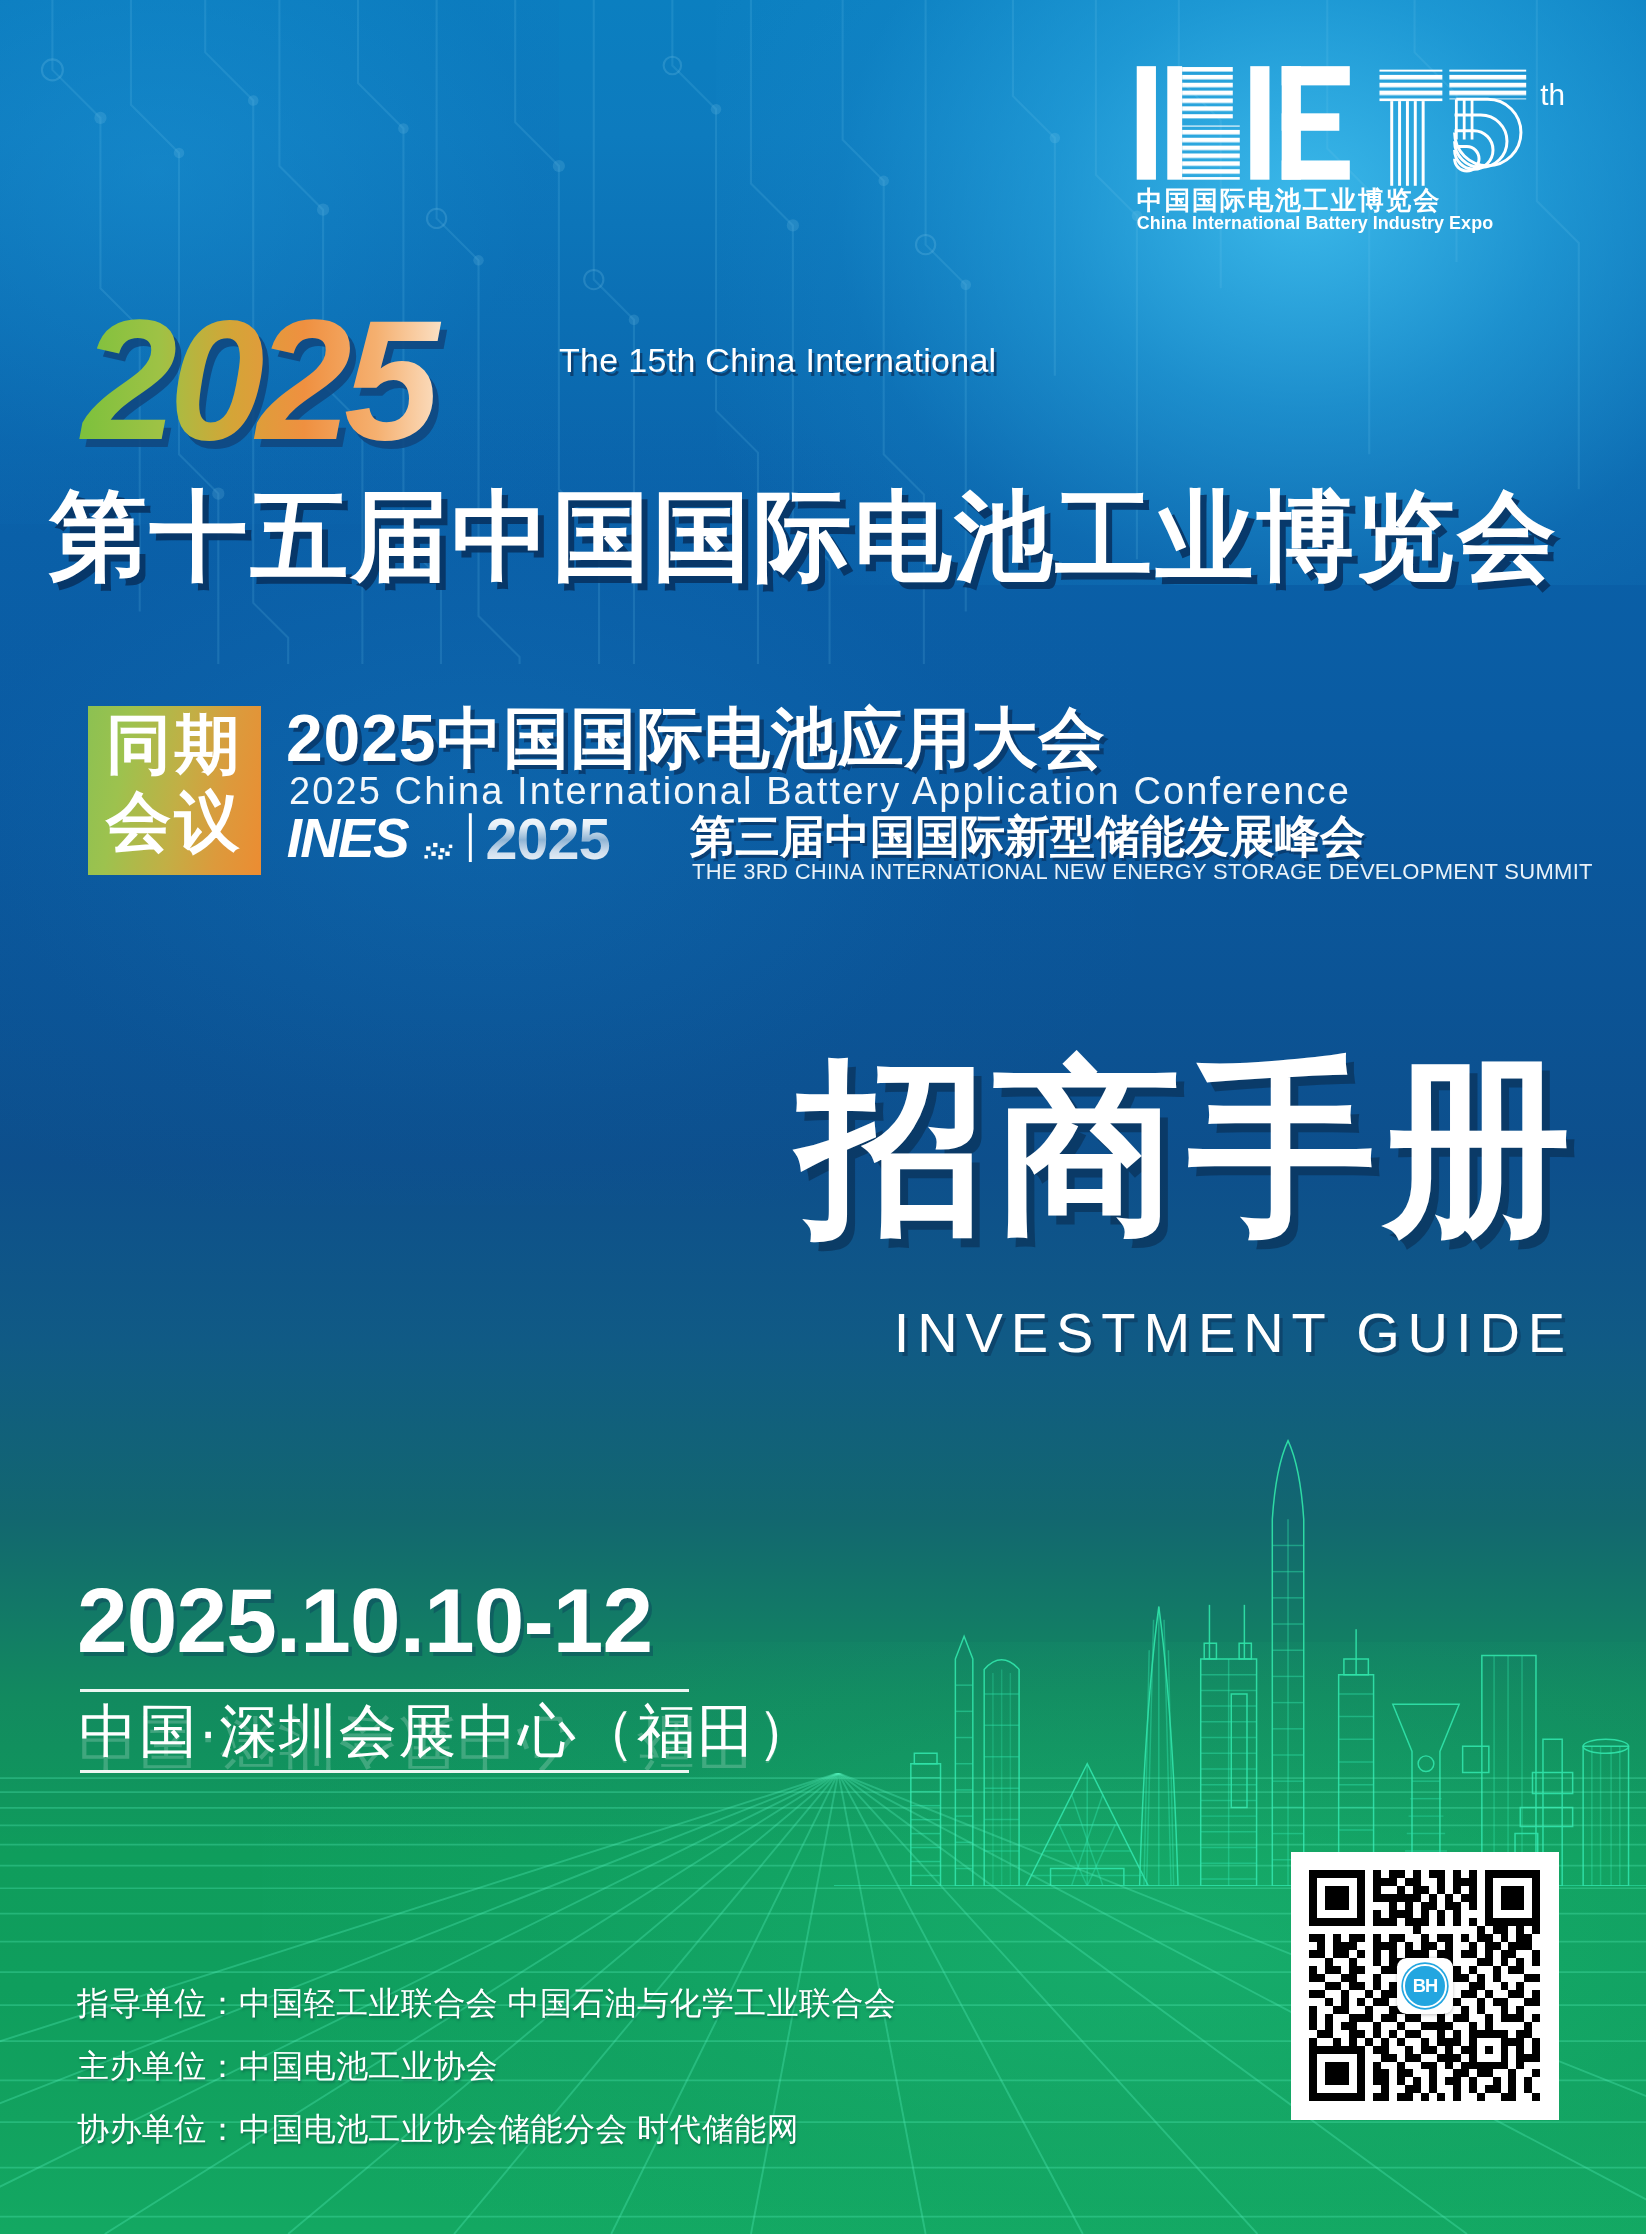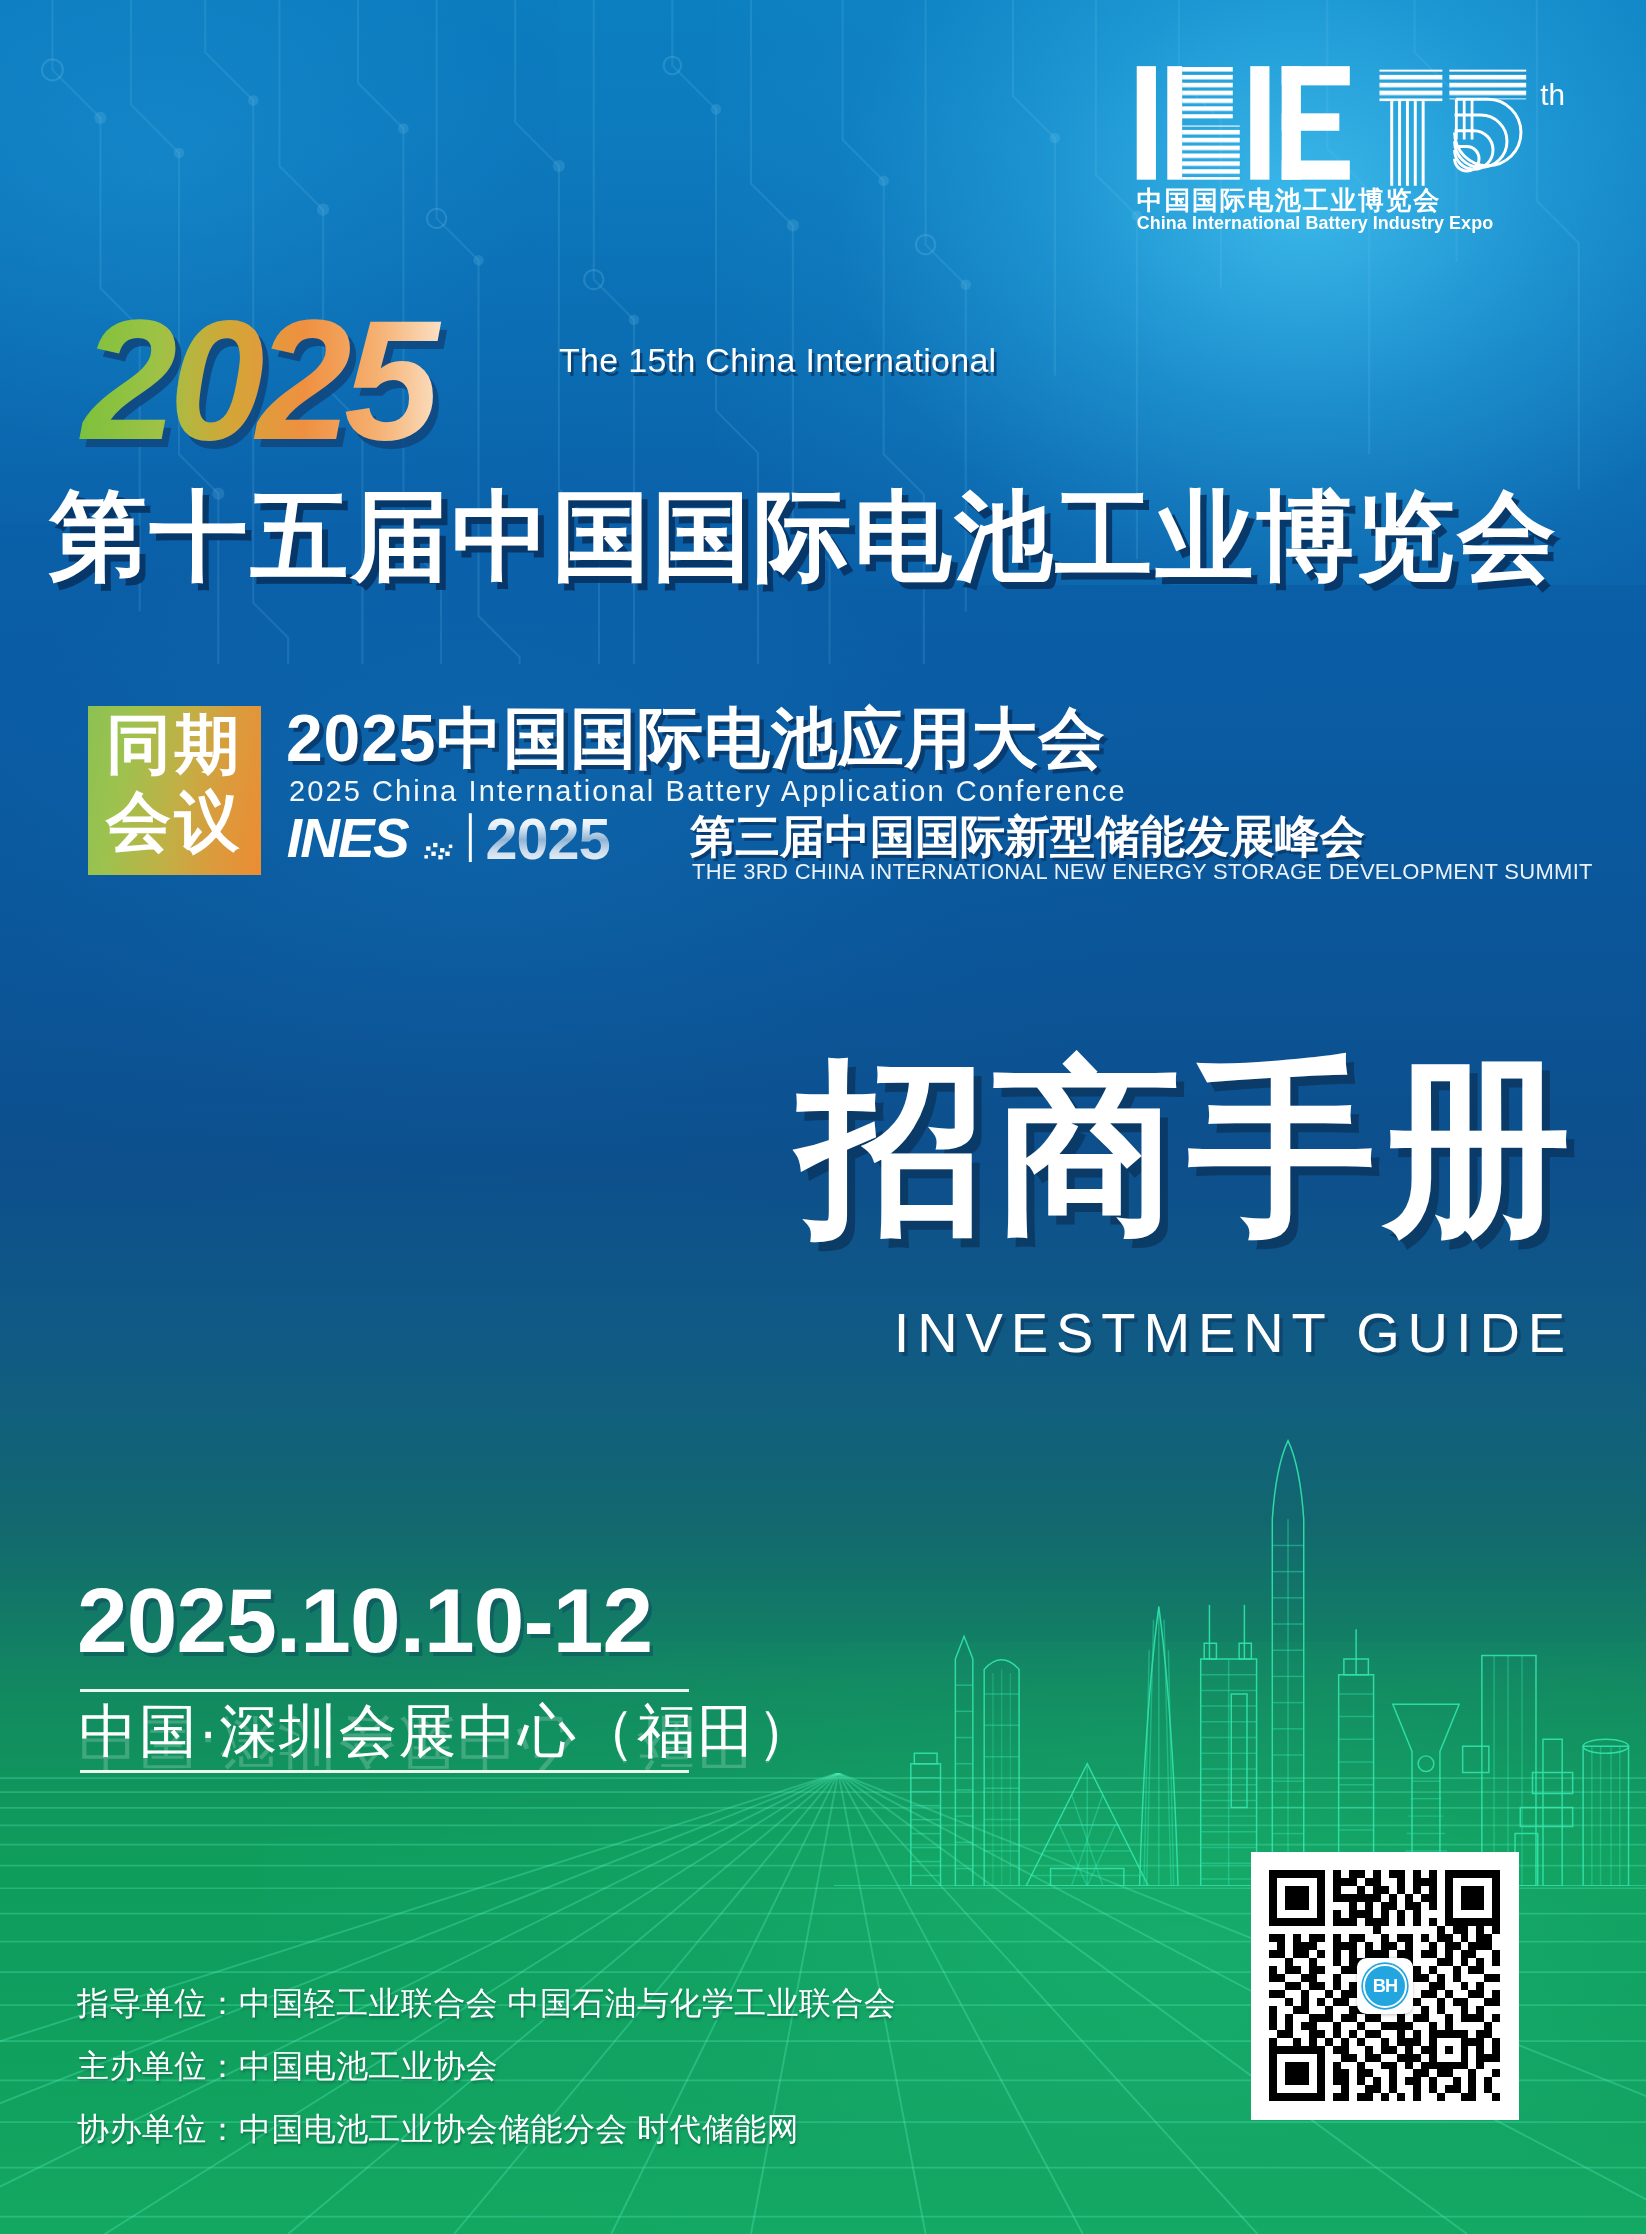--- a/index.html
+++ b/index.html
@@ -106,21 +106,21 @@
     display:flex;flex-direction:column;align-items:center;justify-content:flex-start;
     color:#ffffff;font-weight:700;font-size:65px;line-height:77px;letter-spacing:3.5px;
   }
   .conf-line1{
     position:absolute;left:286px;top:702px;
     font-size:66px;line-height:72px;font-weight:700;color:#fff;letter-spacing:0.9px;
     text-shadow:4.4px 4.4px 0 rgba(8,52,100,.8);white-space:nowrap;
   }
   .conf-line1-en{
     position:absolute;left:289px;top:774px;
-    font-size:29px;line-height:35px;font-weight:400;color:#f2f7fb;letter-spacing:2.1px;
+    font-size:38px;line-height:35px;font-weight:400;color:#f2f7fb;letter-spacing:2.1px;
     white-space:nowrap;
   }
   .ines-logo{position:absolute;left:286px;top:808px;width:411px;height:61px;}
   .conf-line2{
     position:absolute;left:690px;top:811px;
     font-size:45px;line-height:51px;font-weight:700;color:#fff;letter-spacing:0px;
     text-shadow:2.6px 2.6px 0 rgba(8,52,100,.75);white-space:nowrap;
   }
   .conf-line2-en{
     position:absolute;left:692px;top:859px;
@@ -170,21 +170,21 @@
   
   .orgs{position:absolute;left:77px;top:1972px;width:978px;}
   .org-line{
     font-size:32px;line-height:63px;color:#ffffff;font-weight:400;letter-spacing:0.4px;
     white-space:nowrap;
     text-shadow:0.9px 1.7px 2.6px rgba(5,60,55,.45);
   }
 
   
   .qr-card{
-    position:absolute;left:1251px;top:1852px;width:268px;height:268px;
+    position:absolute;left:1291px;top:1852px;width:268px;height:268px;
     background:#ffffff;padding:18.3px;text-align:center;
   }
   .qr-card svg{display:block;width:100%;height:100%;}
   .qr-logo{
     position:absolute;left:50%;top:50%;transform:translate(-50%,-50%);
     width:56px;height:56px;background:#ffffff;border-radius:9.6px;
     display:flex;align-items:center;justify-content:center;
     box-shadow:0 0.9px 3.5px rgba(0,0,0,.25);
   }
   .qr-logo .ring{

